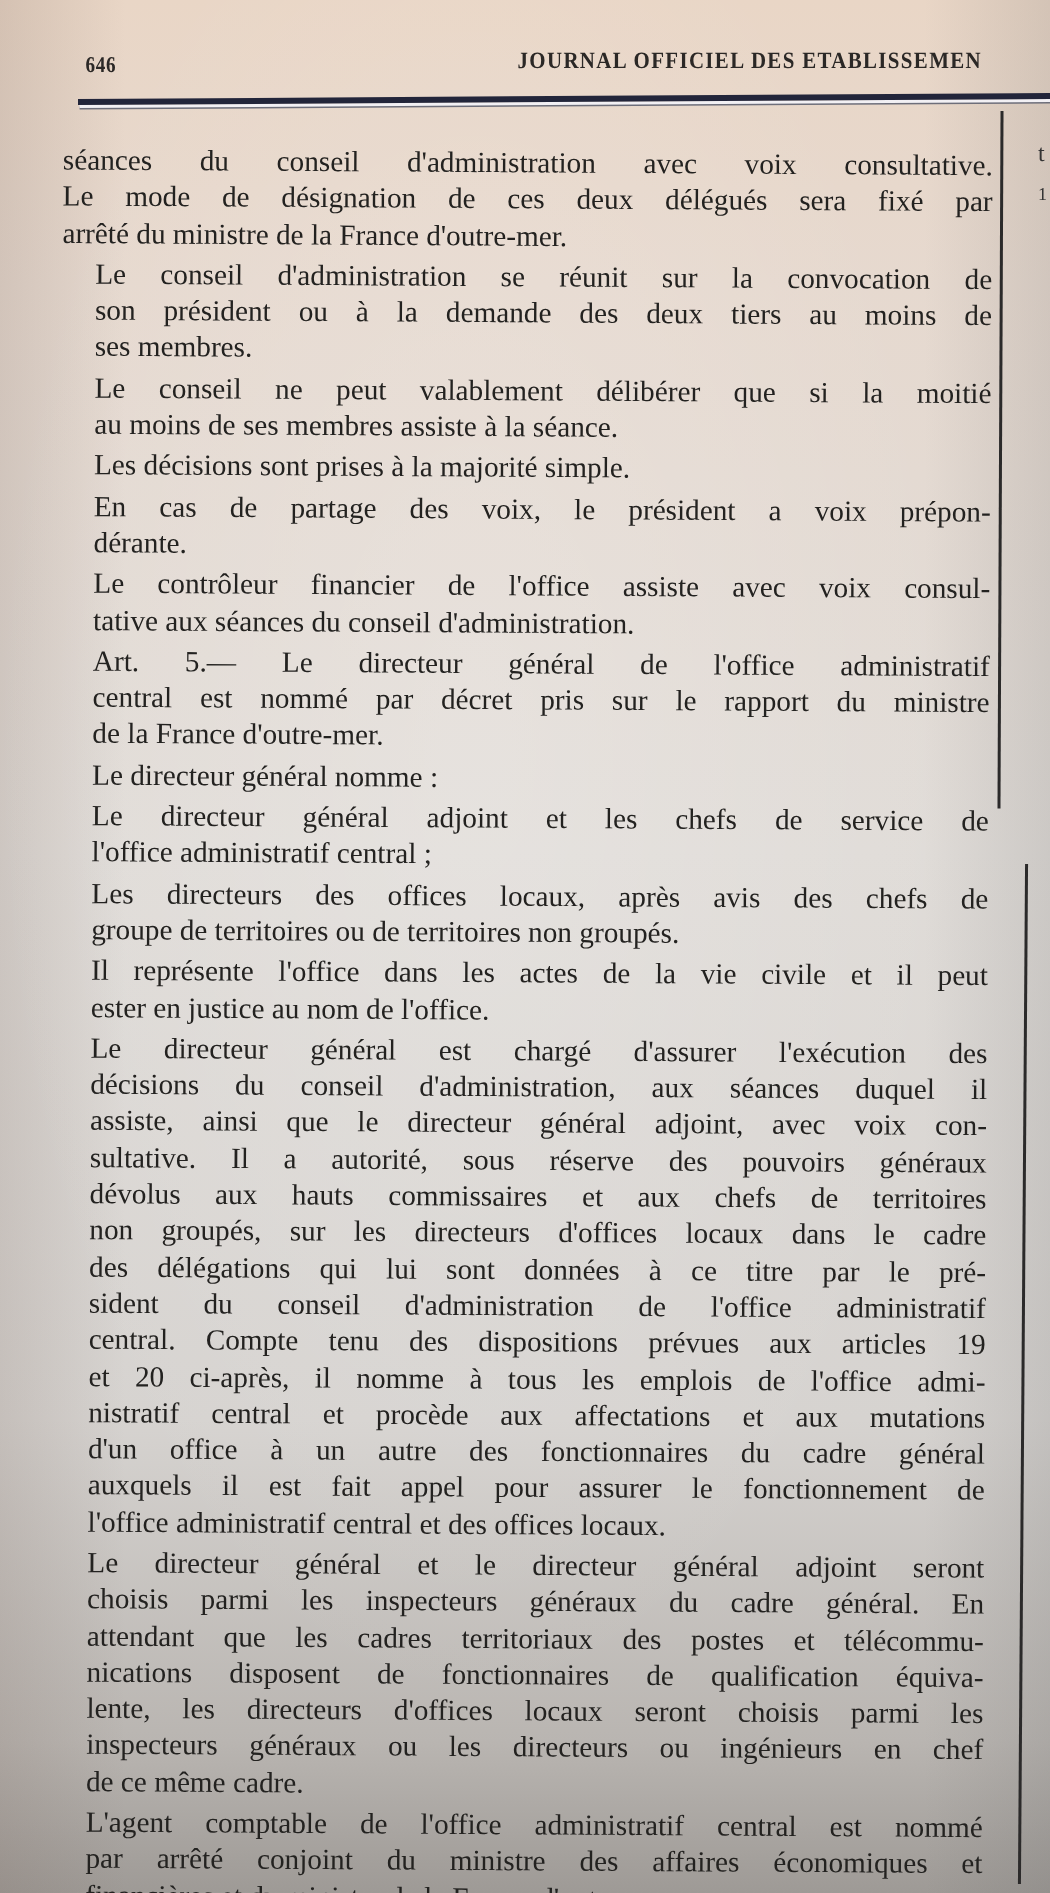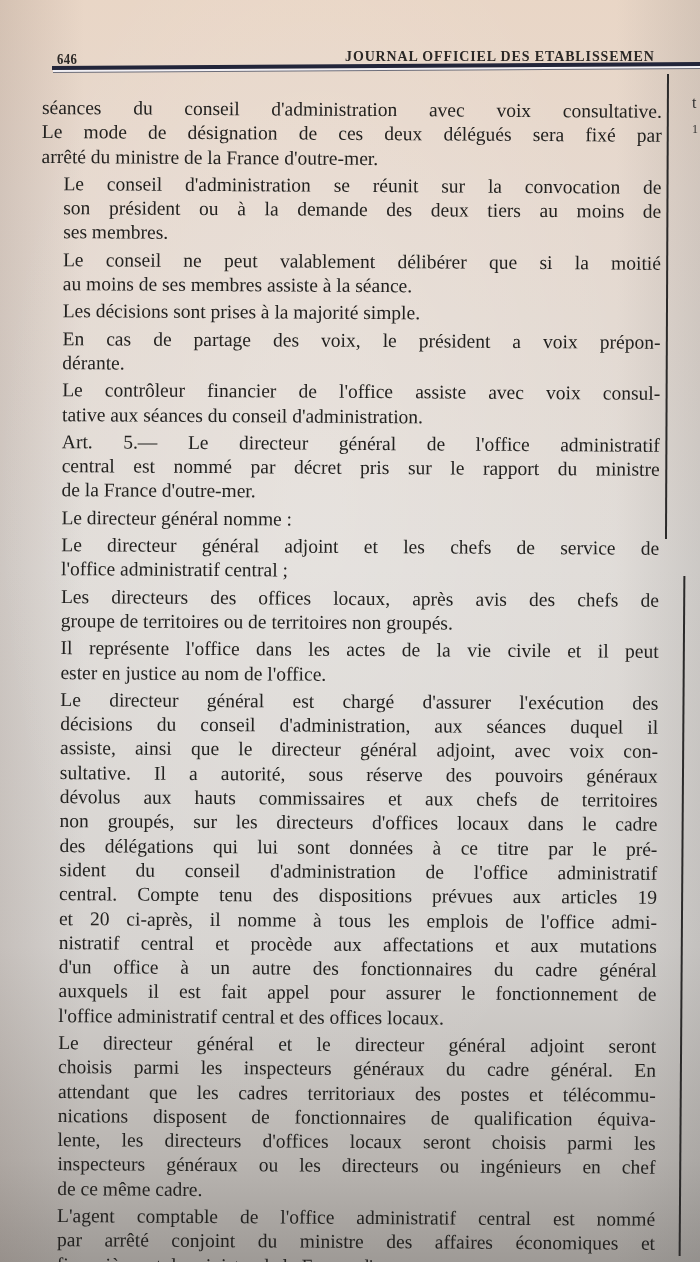--- a/index.html
+++ b/index.html
@@ -12,21 +12,21 @@
       font-family: "Liberation Serif", "DejaVu Serif", serif;
       color: #232220;
     }
     .page-shade {
       position: absolute; inset: 0;
       background: radial-gradient(ellipse at 45% 40%, rgba(255,255,255,0.18) 0%, rgba(255,255,255,0) 60%),
                   linear-gradient(90deg, rgba(120,100,90,0.18) 0%, rgba(0,0,0,0) 12%, rgba(0,0,0,0) 88%, rgba(90,90,90,0.15) 100%);
       pointer-events: none;
     }
     .running-head {
-      position: absolute; top: 45px; left: 0; width: 700px; height: 30px;
+      position: absolute; top: 30px; left: 0; width: 700px; height: 30px;
     }
     .page-number {
       position: absolute; left: 57px; top: 6px;
       font-family: "Liberation Serif", serif;
       font-size: 15px; font-weight: bold; letter-spacing: 0.5px;
       color: #2b2826;
       transform: scaleX(0.85); transform-origin: left;
     }
     .journal-title {
       position: absolute; left: 345px; top: 2px;

